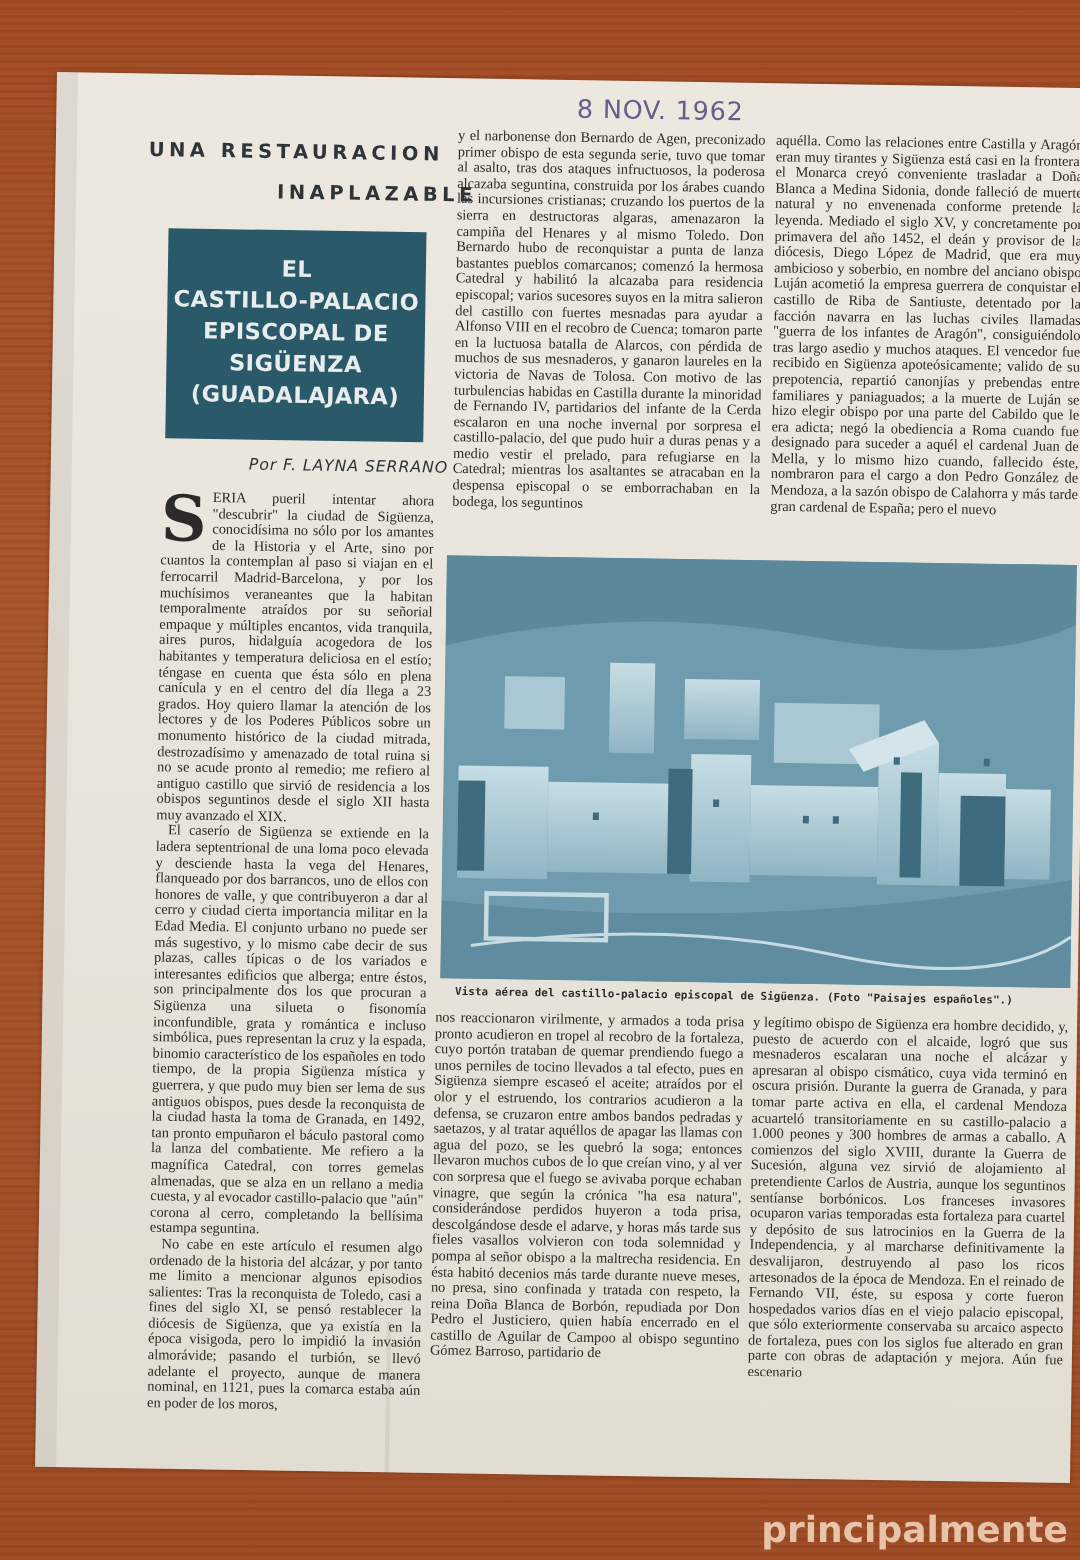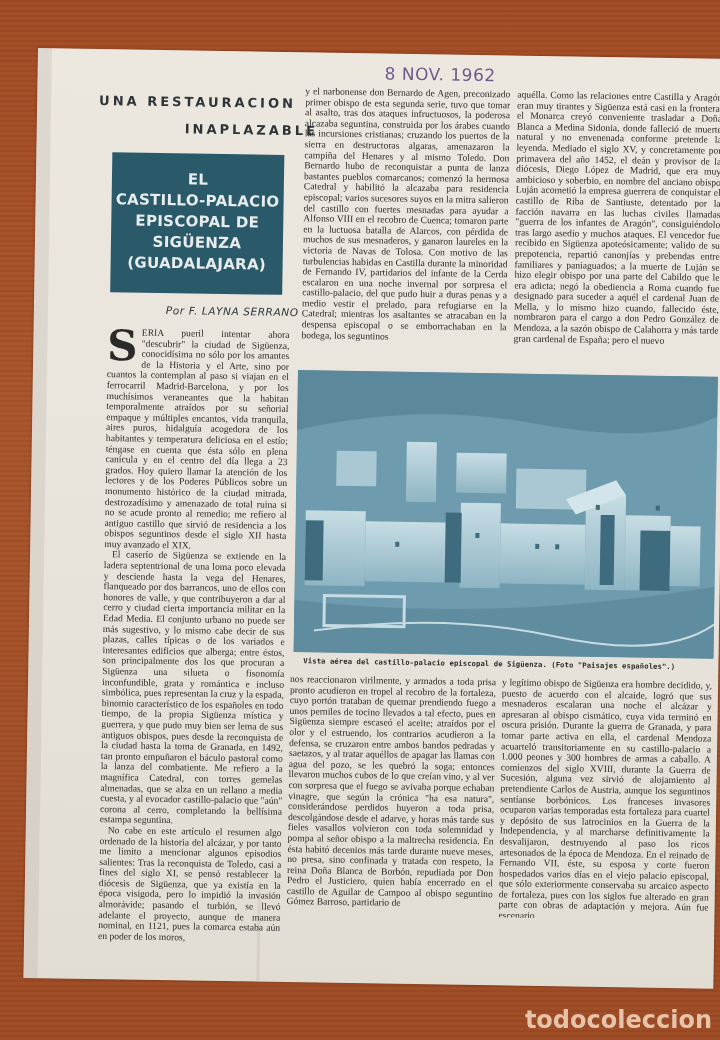--- a/index.html
+++ b/index.html
@@ -150,13 +150,13 @@
     <div class="col" style="left:262px;top:622px;width:206px;height:240px;overflow:hidden;">
       <p class="first">nos reaccionaron virilmente, y armados a toda prisa pronto acudieron en tropel al recobro de la fortaleza, cuyo portón trataban de quemar prendiendo fuego a unos perniles de tocino llevados a tal efecto, pues en Sigüenza siempre escaseó el aceite; atraídos por el olor y el estruendo, los contrarios acudieron a la defensa, se cruzaron entre ambos bandos pedradas y saetazos, y al tratar aquéllos de apagar las llamas con agua del pozo, se les quebró la soga; entonces llevaron muchos cubos de lo que creían vino, y al ver con sorpresa que el fuego se avivaba porque echaban vinagre, que según la crónica "ha esa natura", considerándose perdidos huyeron a toda prisa, descolgándose desde el adarve, y horas más tarde sus fieles vasallos volvieron con toda solemnidad y pompa al señor obispo a la maltrecha residencia. En ésta habitó decenios más tarde durante nueve meses, no presa, sino confinada y tratada con respeto, la reina Doña Blanca de Borbón, repudiada por Don Pedro el Justiciero, quien había encerrado en el castillo de Aguilar de Campoo al obispo seguntino Gómez Barroso, partidario de</p>
     </div>
 
     <div class="col" style="left:474px;top:622px;width:210px;height:240px;overflow:hidden;">
       <p class="first">y legítimo obispo de Sigüenza era hombre decidido, y, puesto de acuerdo con el alcaide, logró que sus mesnaderos escalaran una noche el alcázar y apresaran al obispo cismático, cuya vida terminó en oscura prisión. Durante la guerra de Granada, y para tomar parte activa en ella, el cardenal Mendoza acuarteló transitoriamente en su castillo-palacio a 1.000 peones y 300 hombres de armas a caballo. A comienzos del siglo XVIII, durante la Guerra de Sucesión, alguna vez sirvió de alojamiento al pretendiente Carlos de Austria, aunque los seguntinos sentíanse borbónicos. Los franceses invasores ocuparon varias temporadas esta fortaleza para cuartel y depósito de sus latrocinios en la Guerra de la Independencia, y al marcharse definitivamente la desvalijaron, destruyendo al paso los ricos artesonados de la época de Mendoza. En el reinado de Fernando VII, éste, su esposa y corte fueron hospedados varios días en el viejo palacio episcopal, que sólo exteriormente conservaba su arcaico aspecto de fortaleza, pues con los siglos fue alterado en gran parte con obras de adaptación y mejora. Aún fue escenario</p>
     </div>
   </div>
 </div>
 
-<div class="watermark">todocoleccion</div>
+<div class="watermark">principalmente</div>
 
 </body></html>

